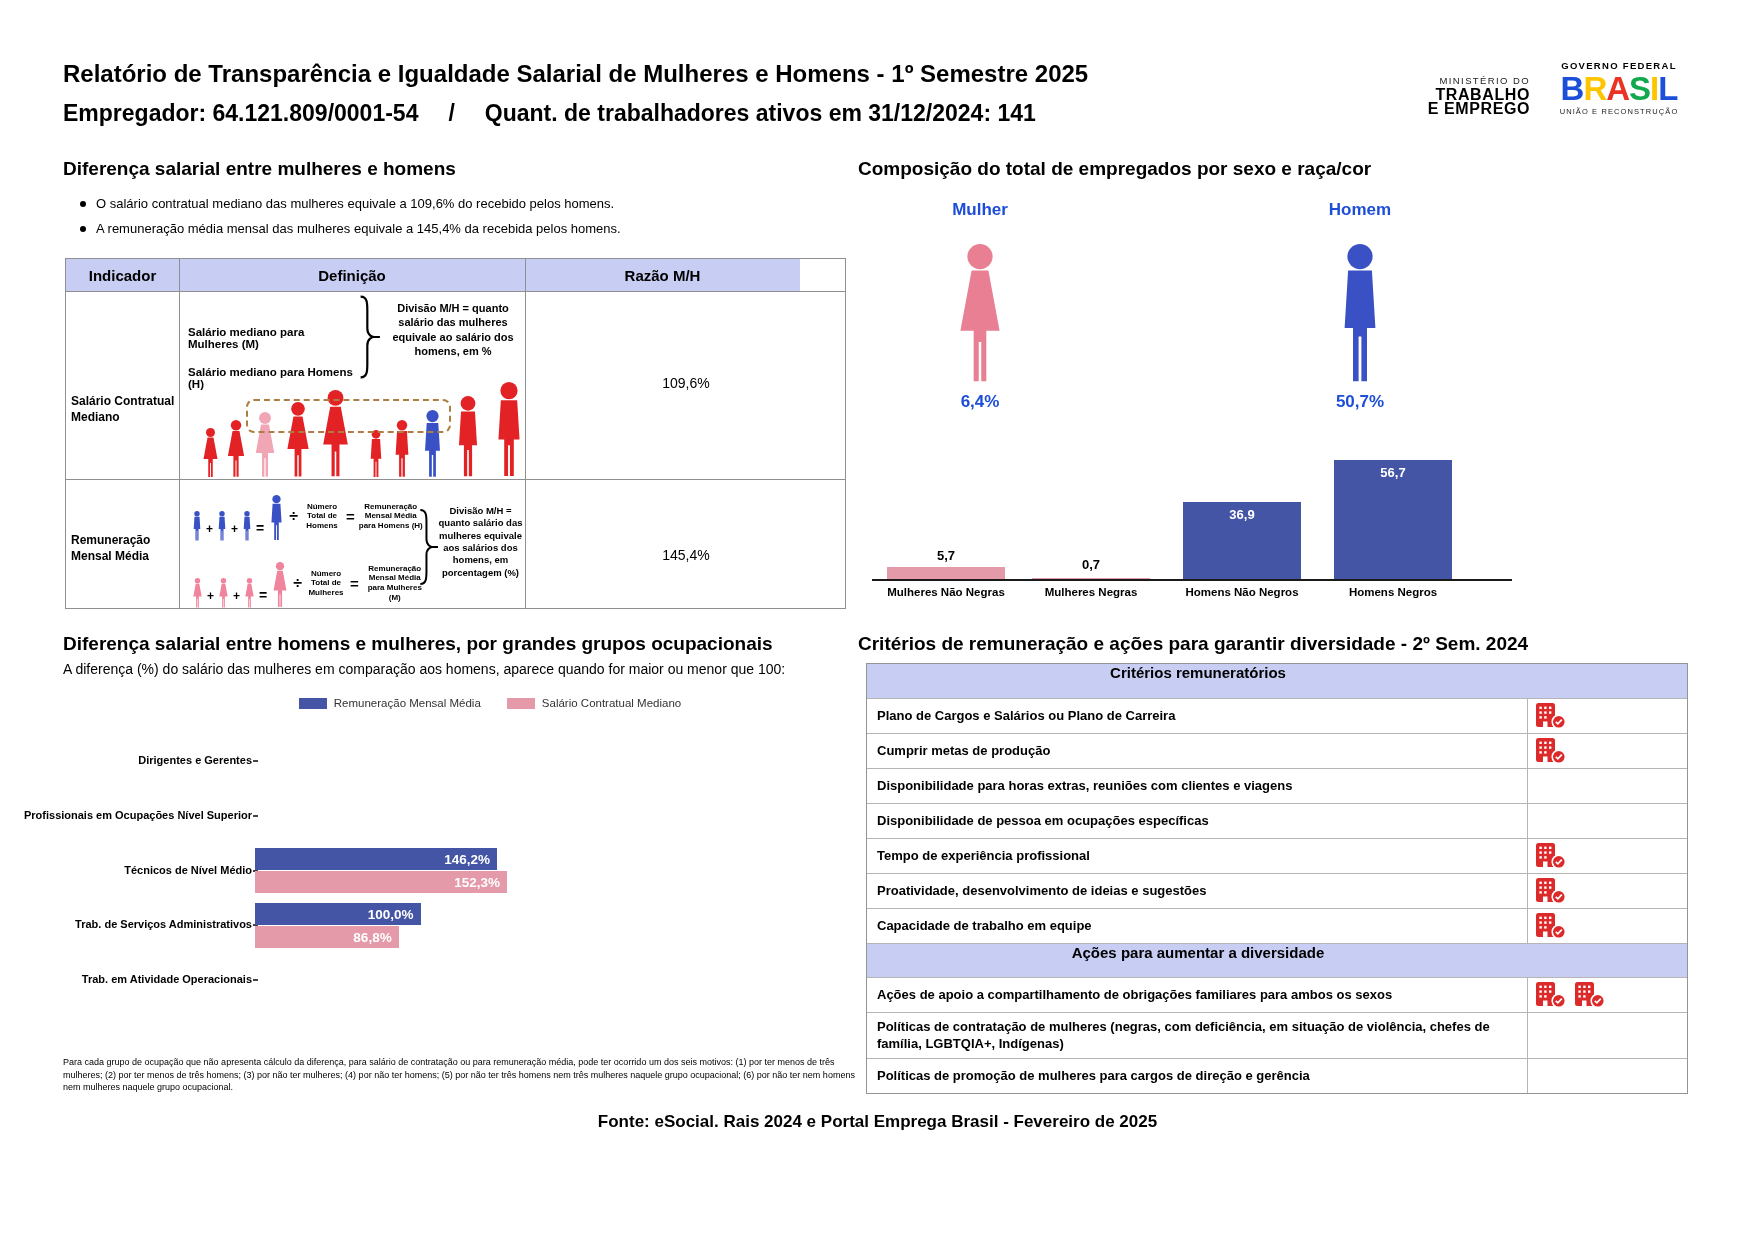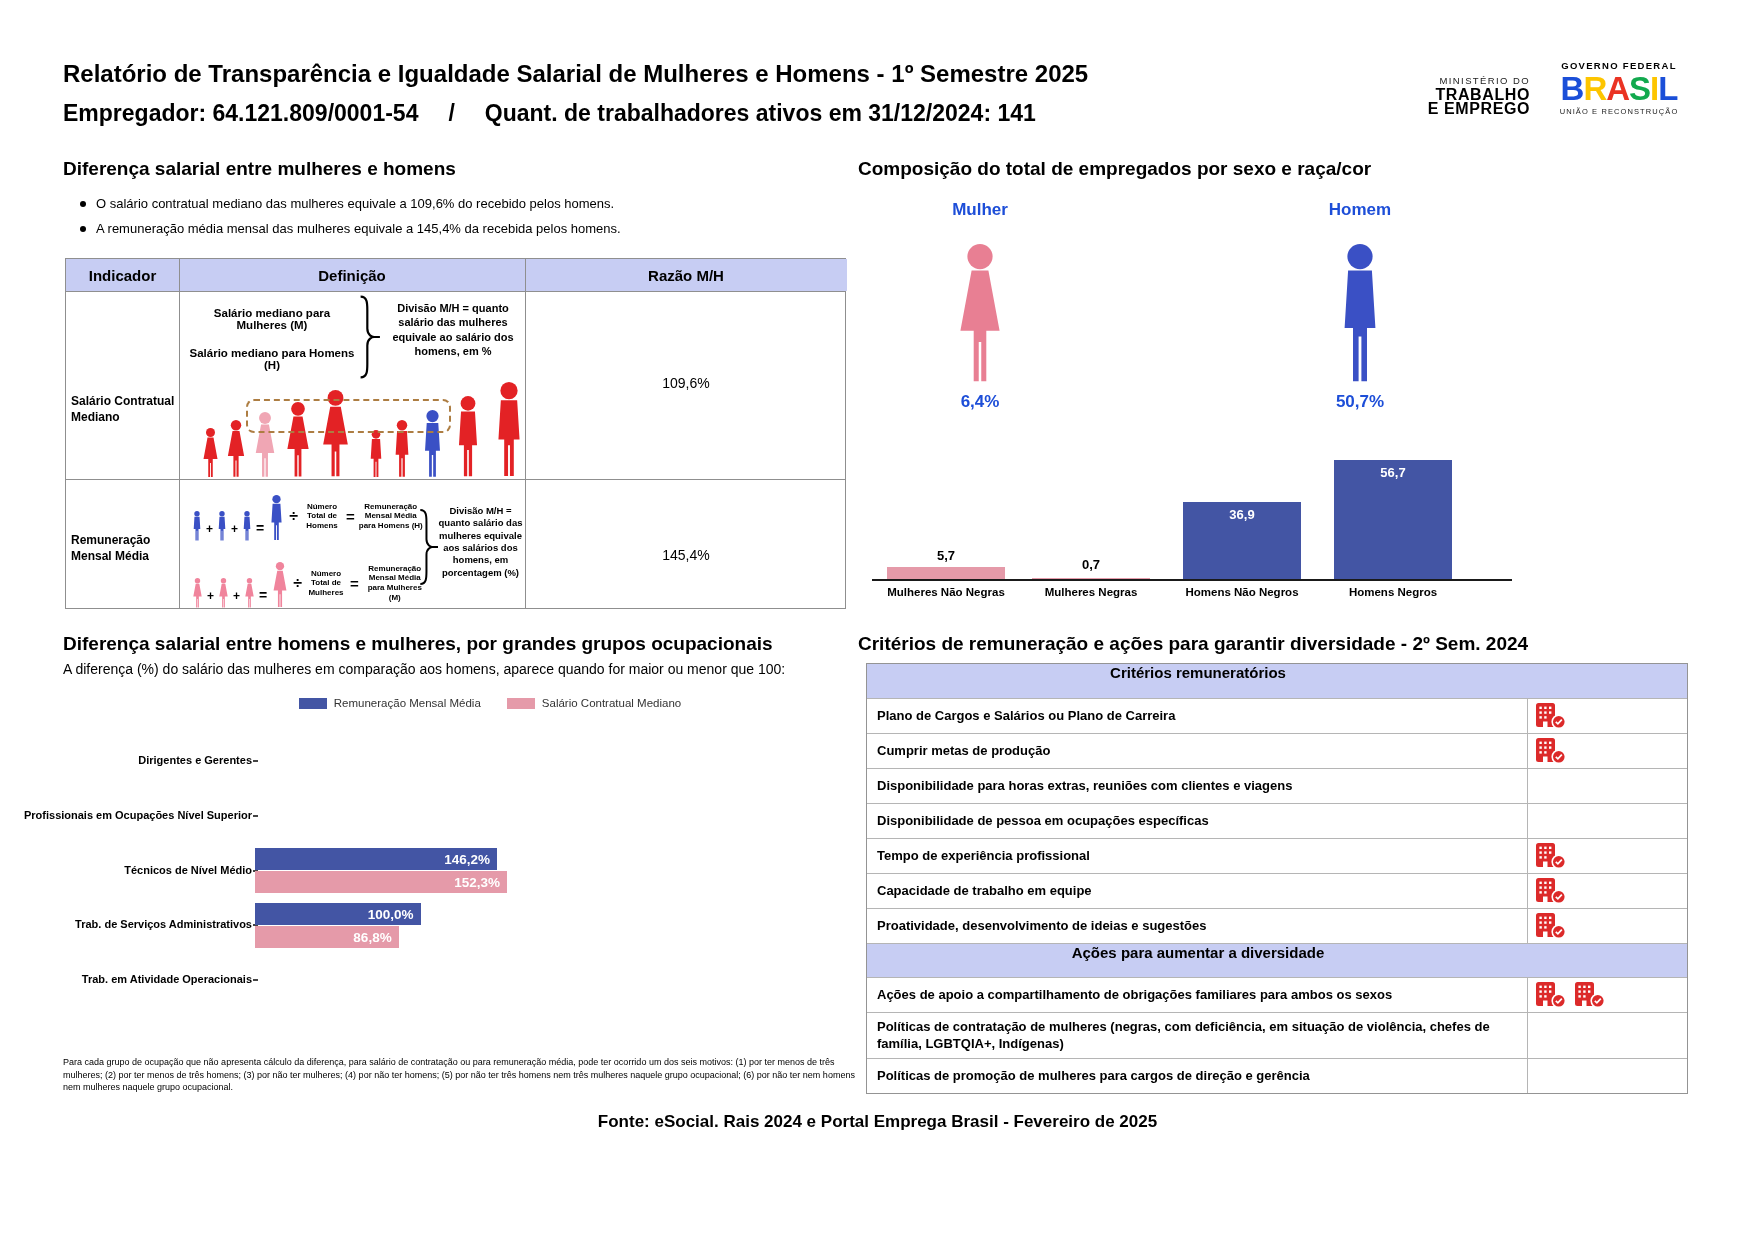--- a/index.html
+++ b/index.html
@@ -26,21 +26,21 @@
   
   .bullet-dot { width:6px; height:6px; border-radius:50%; background:#000; }
   .bullet-text { font-size:13px; }
 
   
   .tableA { left:65px; top:258px; width:781px; height:351px; border:1px solid #8f8f8f; }
   .tA-hdr { top:0; height:32px; background:#c7cdf3; display:flex; align-items:center; justify-content:center; font-size:15px; font-weight:bold; }
   .vlineA { top:0; bottom:0; width:1px; background:#8f8f8f; }
   .hlineA { left:0; right:0; height:1px; background:#8f8f8f; }
   .ind-label { left:5px; width:104px; font-size:12px; font-weight:bold; line-height:1.3; }
-  .def-lab { left:122px; width:168px; text-align:center; font-size:11.5px; font-weight:bold; }
+  .def-lab { left:122px; width:168px; text-align:left; font-size:11.5px; font-weight:bold;margin-top:19px; }
   .def-note { font-weight:bold; text-align:center; line-height:1.3; }
   .ratio-val { left:459px; width:322px; text-align:center; font-size:14px; }
   .person { display:block; }
   .p-red { color:#e32225; } .p-pink { color:#f0a6b4; } .p-blue { color:#3a50c5; }
   .p-fpink { color:#f0849c; }
   .dashed-box { border:2px dashed #ad7d42; border-radius:8px; }
   .formula { display:flex; align-items:flex-end; gap:3px; }
   .f-sym { font-weight:bold; }
   .f-txt { font-size:8px; font-weight:bold; text-align:center; line-height:1.2; align-self:center; }
   .brace { color:#000; }
@@ -129,21 +129,21 @@
 
   <div class="abs sec-title" style="left:63px; top:158px;">Diferença salarial entre mulheres e homens</div>
   <div class="abs bullet-dot" style="left:80px; top:201px;"></div>
   <div class="abs bullet-text" style="left:96px; top:196px;">O salário contratual mediano das mulheres equivale a 109,6% do recebido pelos homens.</div>
   <div class="abs bullet-dot" style="left:80px; top:226px;"></div>
   <div class="abs bullet-text" style="left:96px; top:221px;">A remuneração média mensal das mulheres equivale a 145,4% da recebida pelos homens.</div>
 
   <div class="abs tableA">
     <div class="abs tA-hdr" style="left:0; width:113px;">Indicador</div>
     <div class="abs tA-hdr" style="left:113px; width:346px;">Definição</div>
-    <div class="abs tA-hdr" style="left:459px; width:322px;">Razão M/H</div>
+    <div class="abs tA-hdr" style="left:459px; width:275px;">Razão M/H</div>
     <div class="abs vlineA" style="left:113px;"></div>
     <div class="abs vlineA" style="left:459px;"></div>
     <div class="abs hlineA" style="top:32px;"></div>
     <div class="abs hlineA" style="top:220px;"></div>
 
     <div class="abs ind-label" style="top:135px;">Salário Contratual Mediano</div>
     <div class="abs def-lab" style="top:48px;">Salário mediano para Mulheres (M)</div>
     <div class="abs def-lab" style="top:88px;">Salário mediano para Homens (H)</div>
     <svg class="abs brace" style="left:292px; top:36px;" width="22" height="84">
         <use href="#brc"></use>
@@ -332,29 +332,29 @@
     </div>
     <div class="tC-row" style="height:35px;">
       <div class="tC-label">Tempo de experiência profissional</div>
       <div class="tC-icons">
           <svg class="bld" width="30" height="26">
             <use href="#bld"></use>
           </svg>
         </div>
     </div>
     <div class="tC-row" style="height:35px;">
+      <div class="tC-label">Proatividade, desenvolvimento de ideias e sugestões</div>
+      <div class="tC-icons">
+          <svg class="bld" width="30" height="26">
+            <use href="#bld"></use>
+          </svg>
+        </div>
+    </div>
+    <div class="tC-row" style="height:35px;">
       <div class="tC-label">Capacidade de trabalho em equipe</div>
-      <div class="tC-icons">
-          <svg class="bld" width="30" height="26">
-            <use href="#bld"></use>
-          </svg>
-        </div>
-    </div>
-    <div class="tC-row" style="height:35px;">
-      <div class="tC-label">Proatividade, desenvolvimento de ideias e sugestões</div>
       <div class="tC-icons">
           <svg class="bld" width="30" height="26">
             <use href="#bld"></use>
           </svg>
         </div>
     </div>
     <div class="tC-hdr" style="border-top:1px solid #b5b5b5;">
         <span>Ações para aumentar a diversidade</span>
       </div>
     <div class="tC-row" style="height:35px;">

